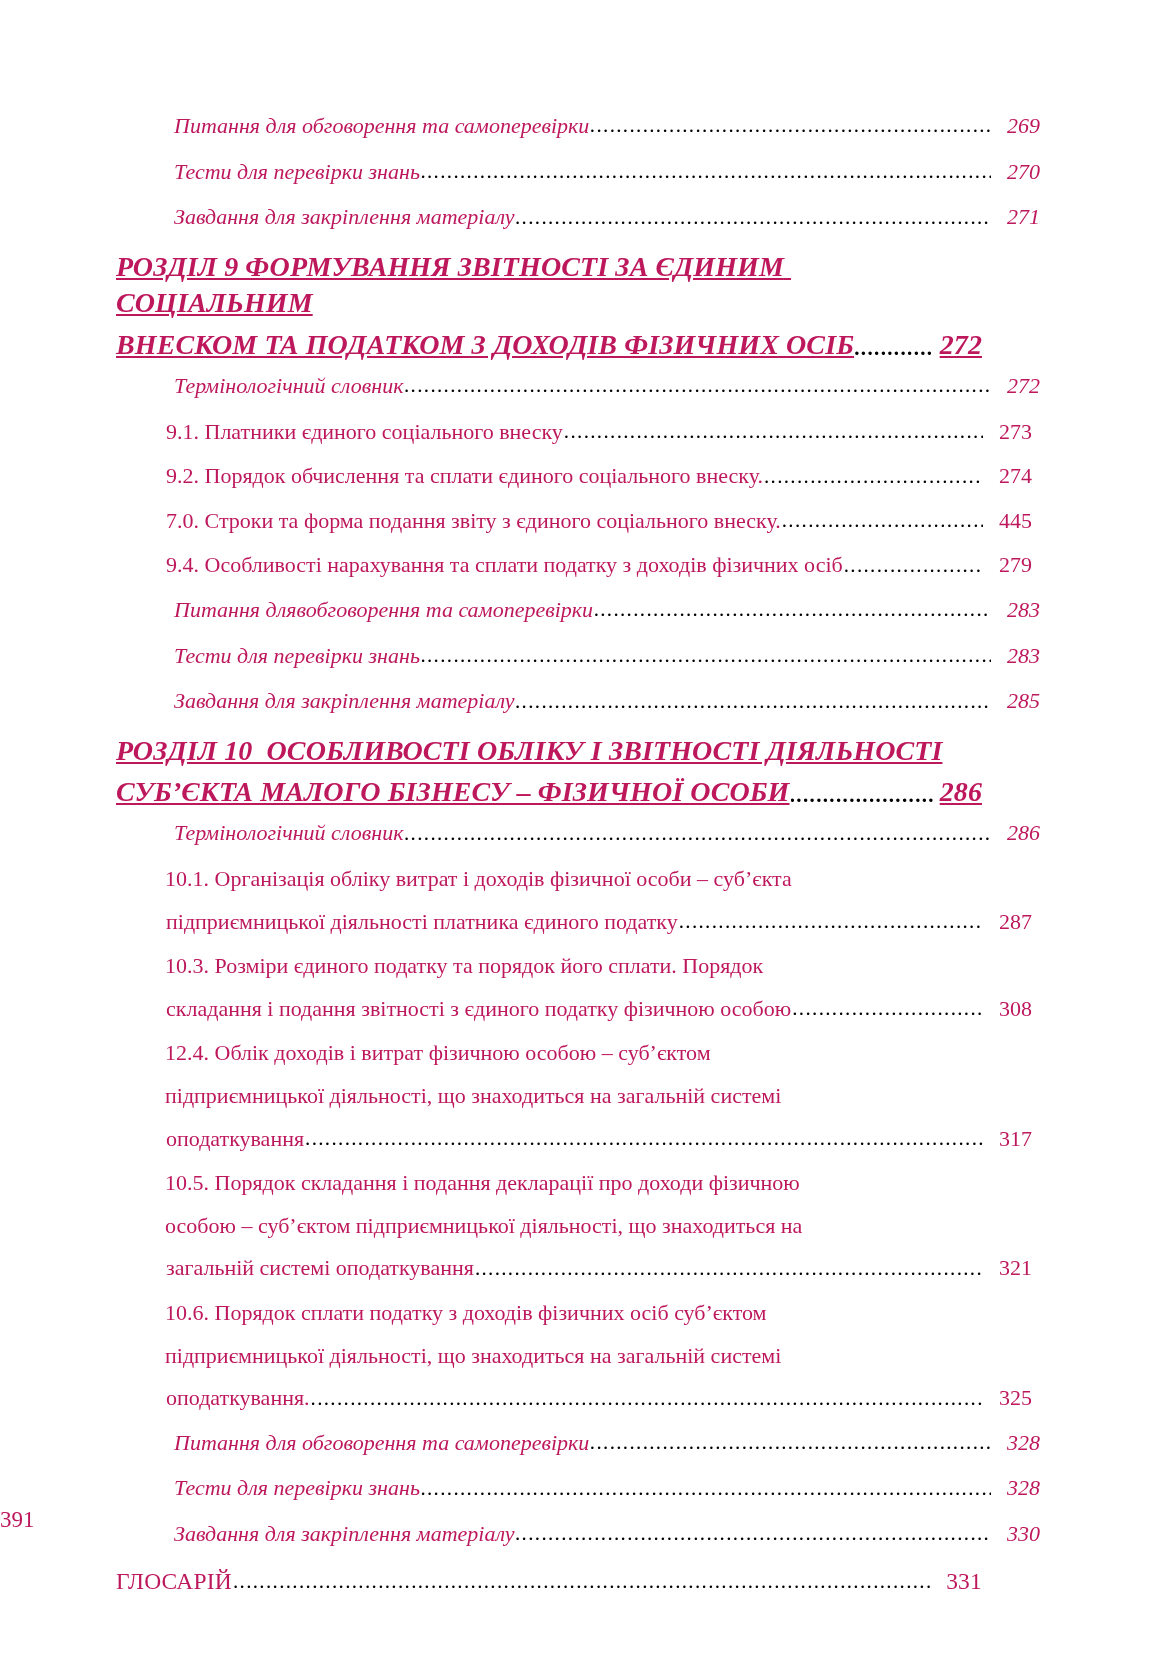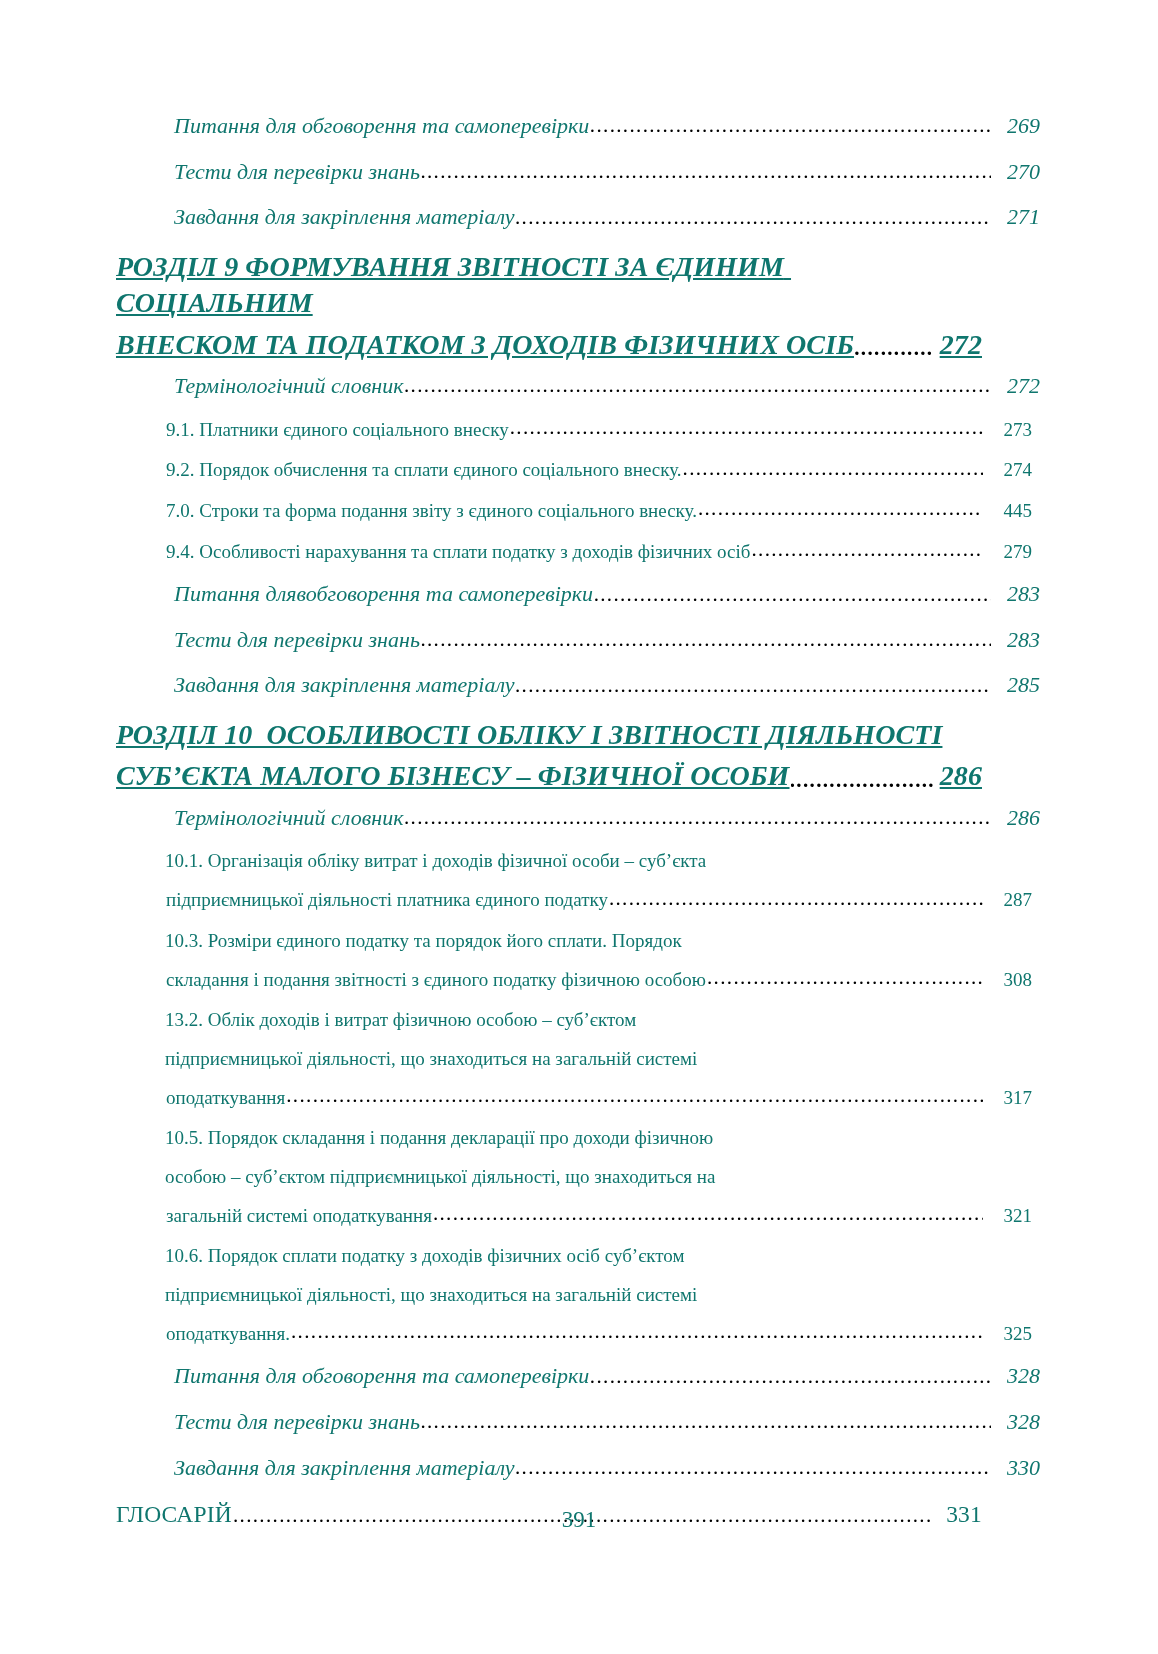--- a/index.html
+++ b/index.html
@@ -10,21 +10,21 @@
   }
 
   .page {
     position: relative;
     width: 1158px;
     height: 1654px;
     margin: 0 auto;
     background: #ffffff;
     box-sizing: border-box;
     font-family: "Liberation Serif", "DejaVu Serif", serif;
-    color: #0f766e;
+    color: #be185d;
     overflow: hidden;
     padding-left: 21px;
   }
 
   .toc {
     position: absolute;
     left: 116px;
     top: 112px;
     width: 866px;
   }
@@ -101,21 +101,21 @@
     font-size: 22px;
   }
   .lvl-italic {
     margin-left: 58px;
     margin-bottom: 17px;
   }
 
   
   .lvl-num .entry-body,
   .lvl-num .cont-line {
-    font-size: 19px;
+    font-size: 22px;
     font-style: normal;
     margin-top: 12px;
   }
   .lvl-num {
     margin-left: 50px;
     margin-bottom: 16px;
   }
   .lvl-num .cont-line {
     margin-bottom: 14px;
   }
@@ -139,21 +139,20 @@
     margin-bottom: 12px;
   }
   .lvl-num > .cont-line { margin-left: -1px; }
   .lvl-part > .cont-line { margin-left: 0; }
 
   .folio {
     position: absolute;
     left: 0;
     right: 0;
     top: 1507px;
-    text-align: center;
     font-size: 23px;
     font-family: "Liberation Serif", "DejaVu Serif", serif;
   }
 </style>
 </head>
 <body>
 
 <div class="page">
 
   <div class="toc" id="toc-root">
@@ -267,21 +266,21 @@
       </div>
       <div class="toc-entry lvl-num">
         <div class="cont-line">10.3. Розміри єдиного податку та порядок його сплати. Порядок</div>
         <div class="entry-body">
           <span class="entry-title">складання і подання звітності з єдиного податку фізичною особою</span>
           <span class="leader"></span>
           <span class="pageno">308</span>
         </div>
       </div>
       <div class="toc-entry lvl-num">
-        <div class="cont-line">13.2. Облік доходів і витрат фізичною особою – суб’єктом</div>
+        <div class="cont-line">12.4. Облік доходів і витрат фізичною особою – суб’єктом</div>
         <div class="cont-line">підприємницької діяльності, що знаходиться на загальній системі</div>
         <div class="entry-body">
           <span class="entry-title">оподаткування</span>
           <span class="leader"></span>
           <span class="pageno">317</span>
         </div>
       </div>
       <div class="toc-entry lvl-num">
         <div class="cont-line">10.5. Порядок складання і подання декларації про доходи фізичною</div>
         <div class="cont-line">особою – суб’єктом підприємницької діяльності, що знаходиться на</div>

